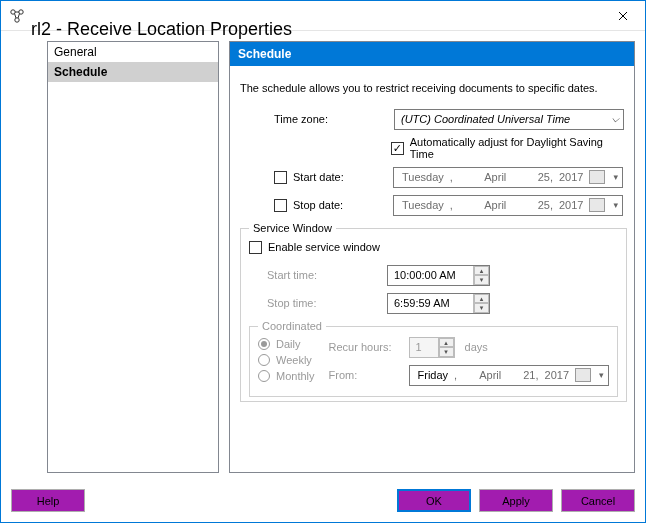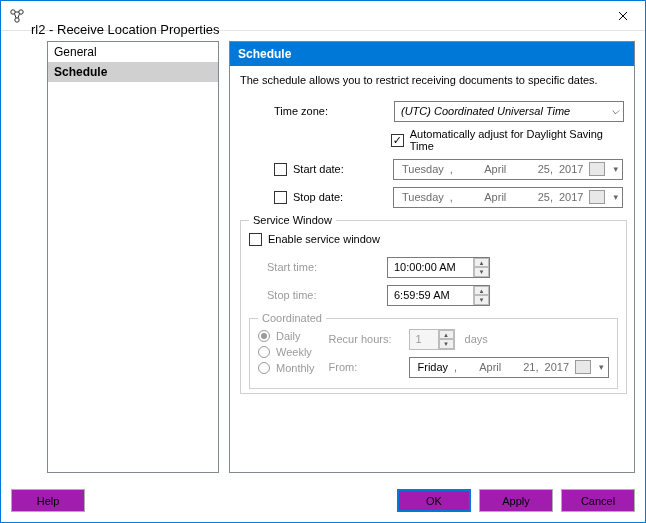--- a/index.html
+++ b/index.html
@@ -25,21 +25,21 @@
     align-items: center;
     padding: 0 0 0 8px;
     border-bottom: 1px solid #e5e5e5;
   }
   .title-icon {
     width: 16px; height: 16px;
     margin-right: 6px;
     position: relative;
   }
   .title-icon svg { width:16px; height:16px; }
-  .title-text { font-size: 13px; margin-top: 28px; }
+  .title-text { font-size: 18px; margin-top: 28px; }
   .title-spacer { flex: 1; }
   .close-btn {
     width: 45px; height: 29px;
     display: flex; align-items: center; justify-content: center;
     cursor: default;
   }
   .close-btn svg { width:10px; height:10px; stroke:#000; stroke-width:1; }
   .content {
     flex: 1;
     display: flex;
@@ -71,21 +71,21 @@
     min-width: 0;
   }
   .panel-header {
     background: #0078d7;
     color: #fff;
     font-weight: bold;
     font-size: 12px;
     padding: 5px 8px;
   }
   .panel-body {
-    padding: 8px 10px 4px 10px;
+    padding: 16px 10px 4px 10px;
     flex: 1;
     overflow: hidden;
   }
   .desc { margin-bottom: 14px; }
   .row {
     display: flex;
     align-items: center;
     margin-bottom: 6px;
     min-height: 22px;
   }

